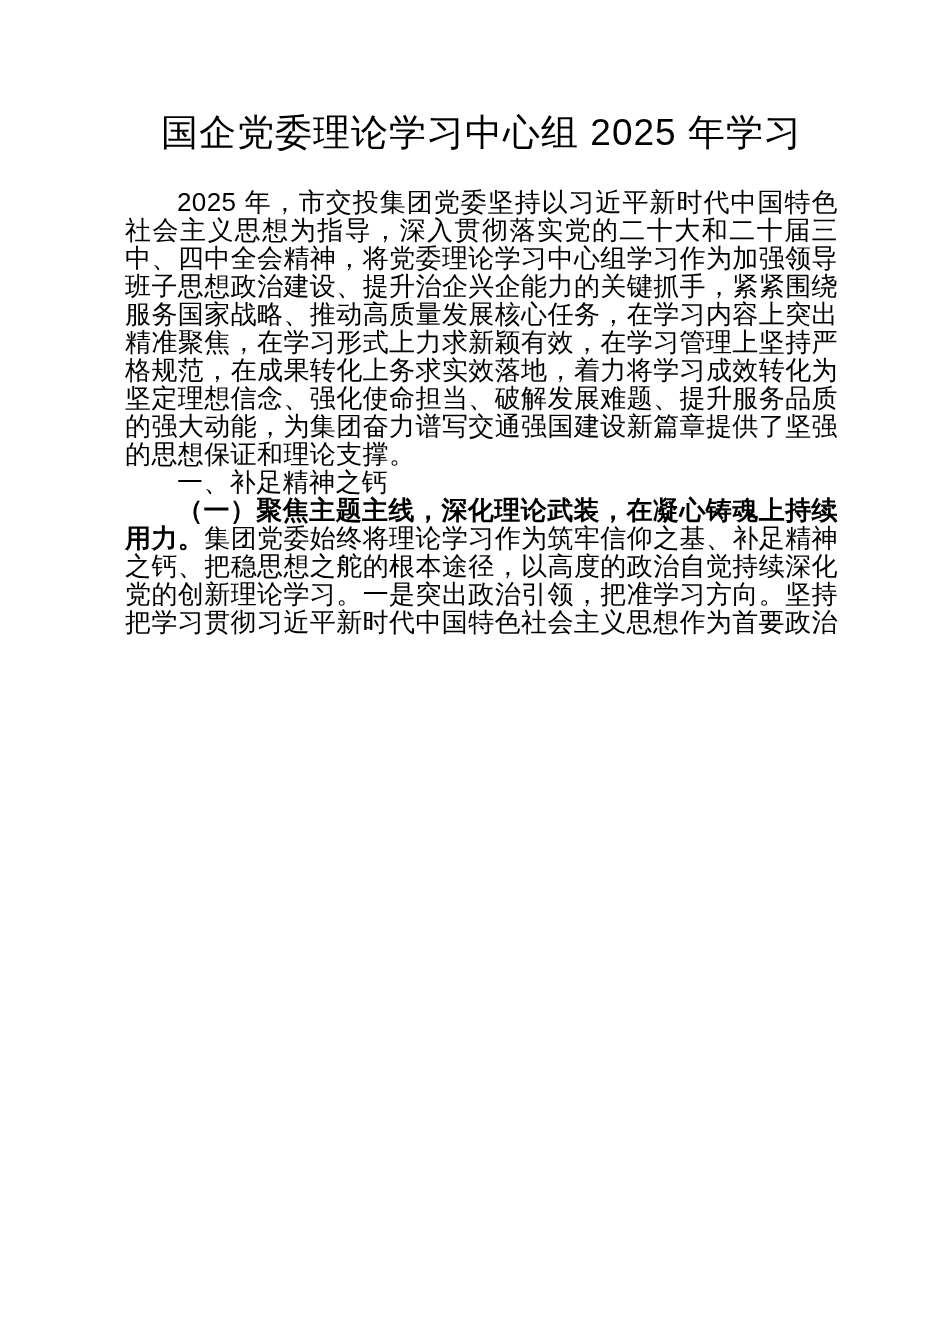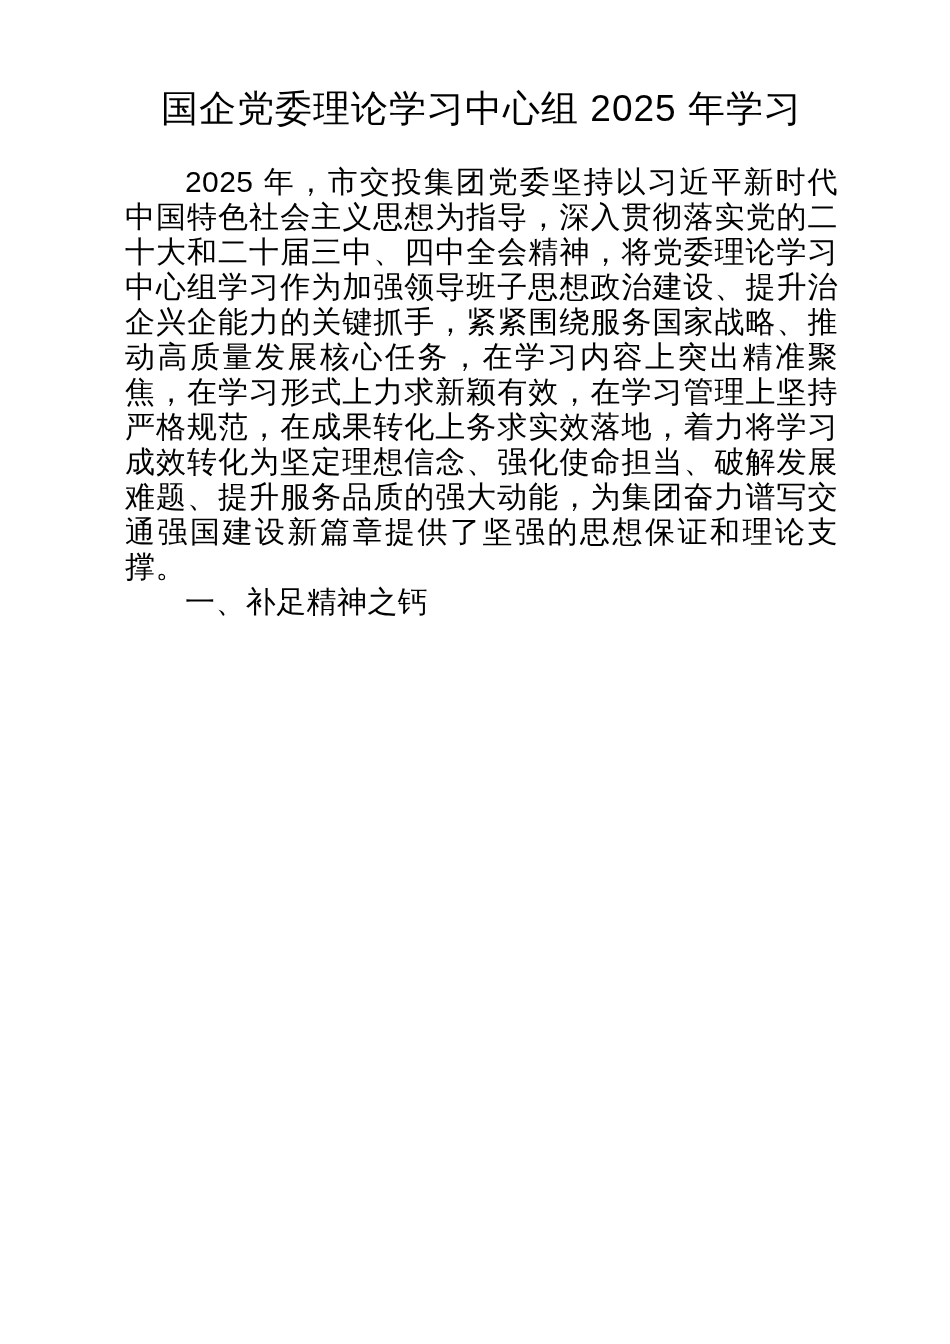--- a/index.html
+++ b/index.html
@@ -6,40 +6,40 @@
     margin: 0;
     padding: 0;
     background: #ffffff;
   }
   .page {
     position: relative;
     width: 950px;
     height: 1344px;
     background: #ffffff;
     box-sizing: border-box;
-    padding: 72px 112px 0 125px;
+    padding: 96px 112px 0 125px;
     overflow: hidden;
     font-family: "Liberation Sans", "DejaVu Sans", sans-serif;
     color: #000000;
   }
   .doc-title {
     margin: 0 0 18px 0;
     font-size: 37px;
     font-weight: normal;
     line-height: 74px;
     text-align: center;
     letter-spacing: 1px;
   }
   .doc-title .title-line {
     display: block;
   }
   .para {
     margin: 0;
-    font-size: 30px;
-    line-height: 35px;
+    font-size: 26px;
+    line-height: 28px;
     text-align: justify;
     text-justify: inter-ideograph;
     text-indent: 2em;
     letter-spacing: 0.4px;
   }
   .bold-lead {
     font-weight: bold;
   }
 </style>
 </head>
@@ -48,14 +48,15 @@
 <div class="page">
 
   <h1 class="doc-title">
     <span class="title-line">国企党委理论学习中心组 2025 年学习</span>
   </h1>
 
   <p class="para">2025 年，市交投集团党委坚持以习近平新时代中国特色社会主义思想为指导，深入贯彻落实党的二十大和二十届三中、四中全会精神，将党委理论学习中心组学习作为加强领导班子思想政治建设、提升治企兴企能力的关键抓手，紧紧围绕服务国家战略、推动高质量发展核心任务，在学习内容上突出精准聚焦，在学习形式上力求新颖有效，在学习管理上坚持严格规范，在成果转化上务求实效落地，着力将学习成效转化为坚定理想信念、强化使命担当、破解发展难题、提升服务品质的强大动能，为集团奋力谱写交通强国建设新篇章提供了坚强的思想保证和理论支撑。</p>
 
   <p class="para">一、补足精神之钙</p>
 
+  <p class="para"><span class="bold-lead">（一）聚焦主题主线，深化理论武装，在凝心铸魂上持续用力。</span><span>集团党委始终将理论学习作为筑牢信仰之基、补足精神之钙、把稳思想之舵的根本途径，以高度的政治自觉持续深化党的创新理论学习。一是突出政治引领，把准学习方向。坚持把学习贯彻习近平新时代中国特色社会主义思想作为首要政治</span></p>
 
 </div>
 
 </body></html>

